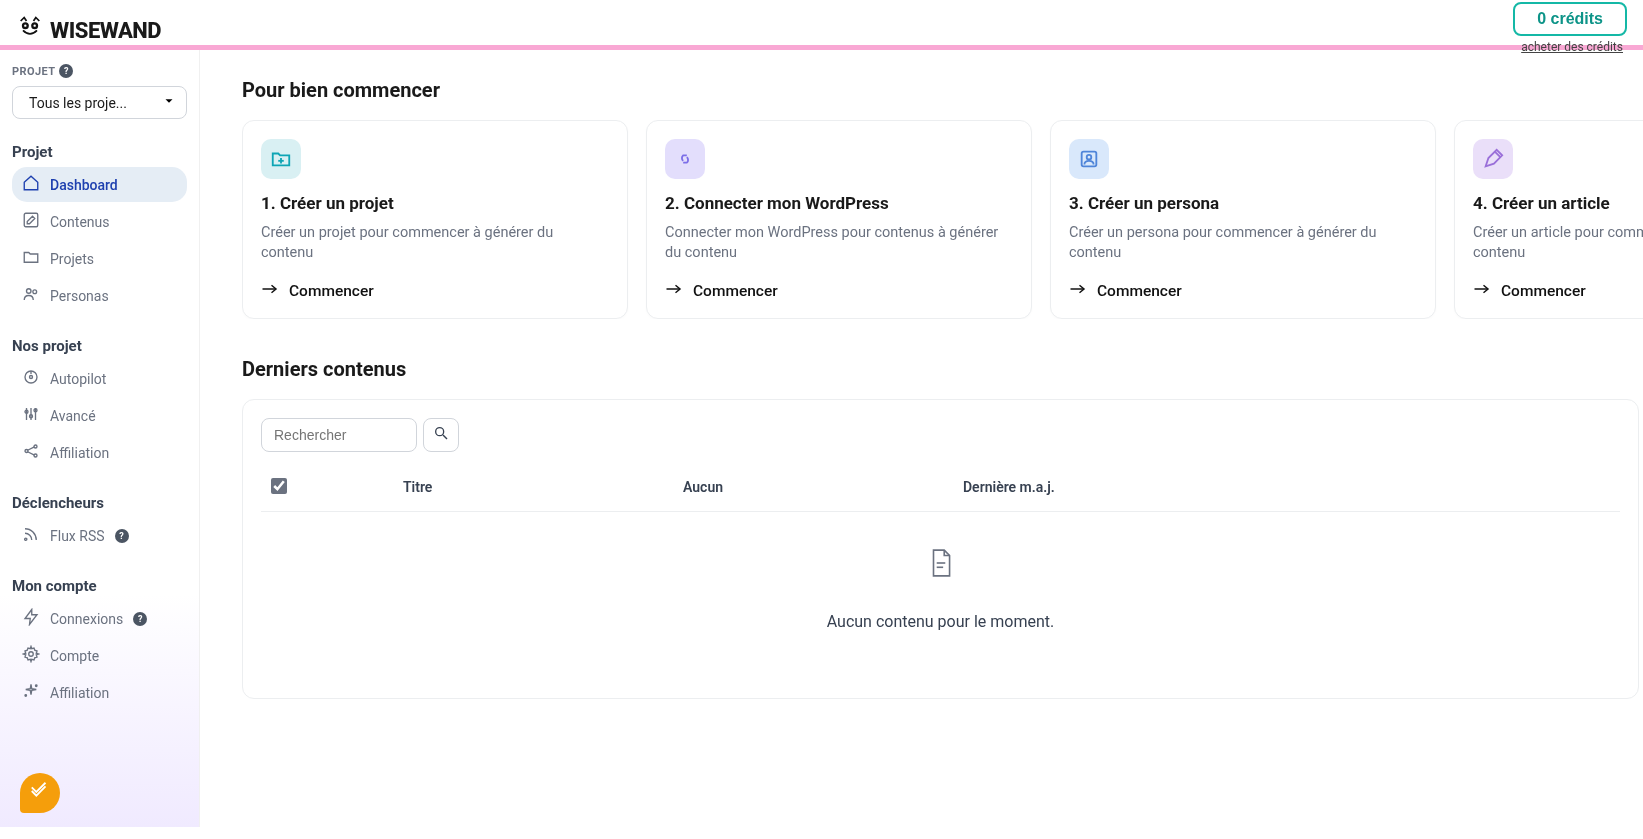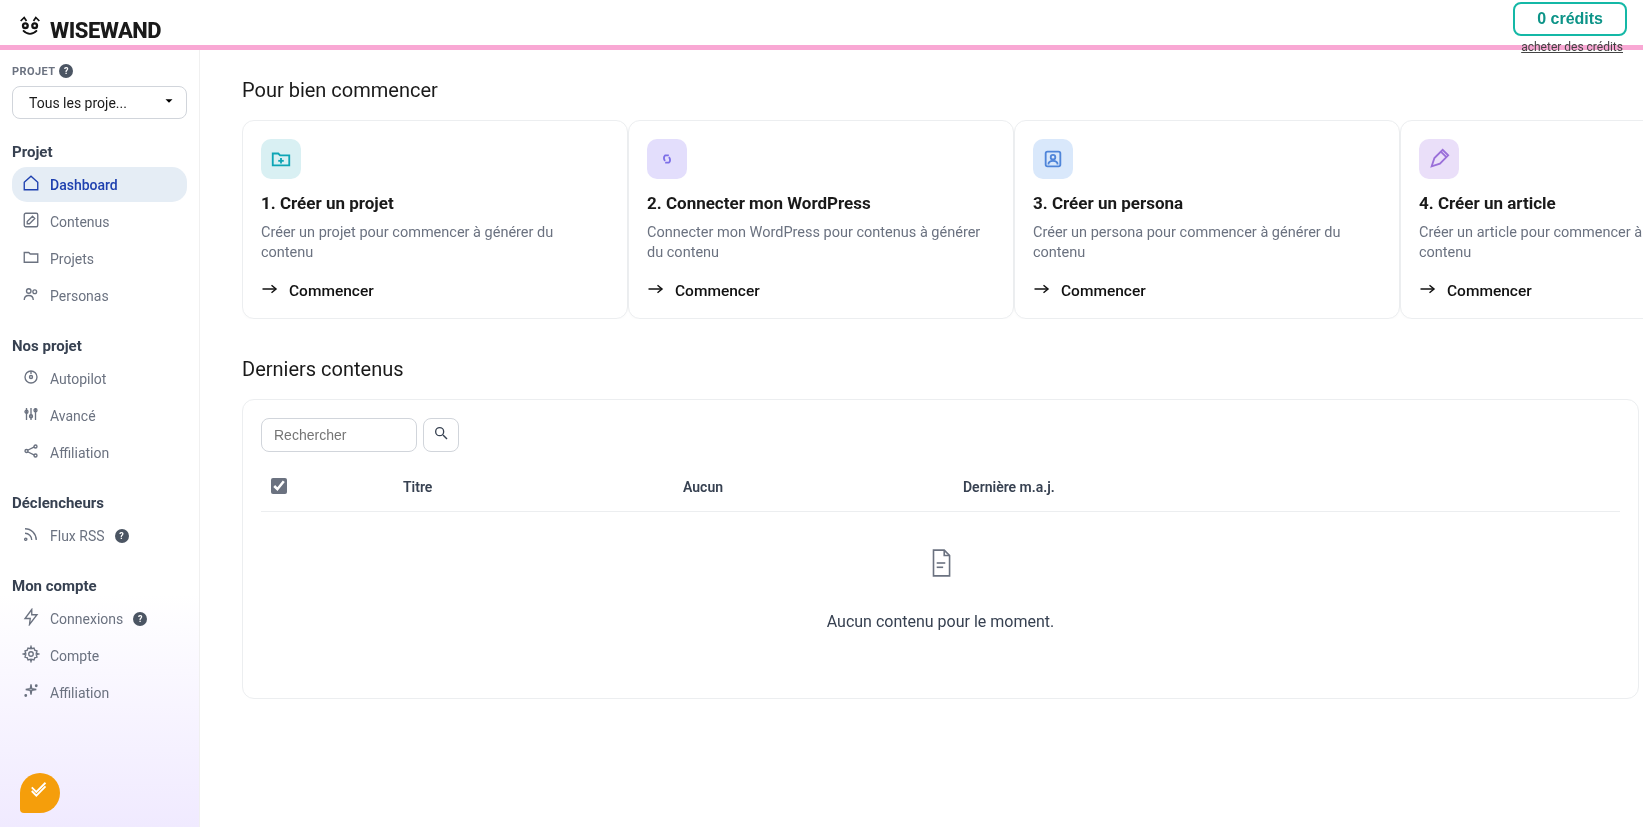--- a/index.html
+++ b/index.html
@@ -135,25 +135,26 @@
       cursor: pointer;
     }
     .support-badge svg { width: 22px; height: 22px; stroke: #fff; fill: none; stroke-width: 2;}
     .main {
       flex: 1;
       padding: 28px 0 28px 42px;
       overflow: hidden;
     }
     .section-title {
       font-size: 20px;
-      font-weight: 400;
+      font-weight: 700;
       margin-bottom: 18px;
     }
     .onboarding-row {
       display: flex;
+      gap: 18px;
       overflow: hidden;
       align-items: flex-end;
     }
     .onboard-card {
       background: #fff;
       border: 1px solid #eceef0;
       border-radius: 12px;
       padding: 18px;
       width: 386px;
       flex-shrink: 0;

